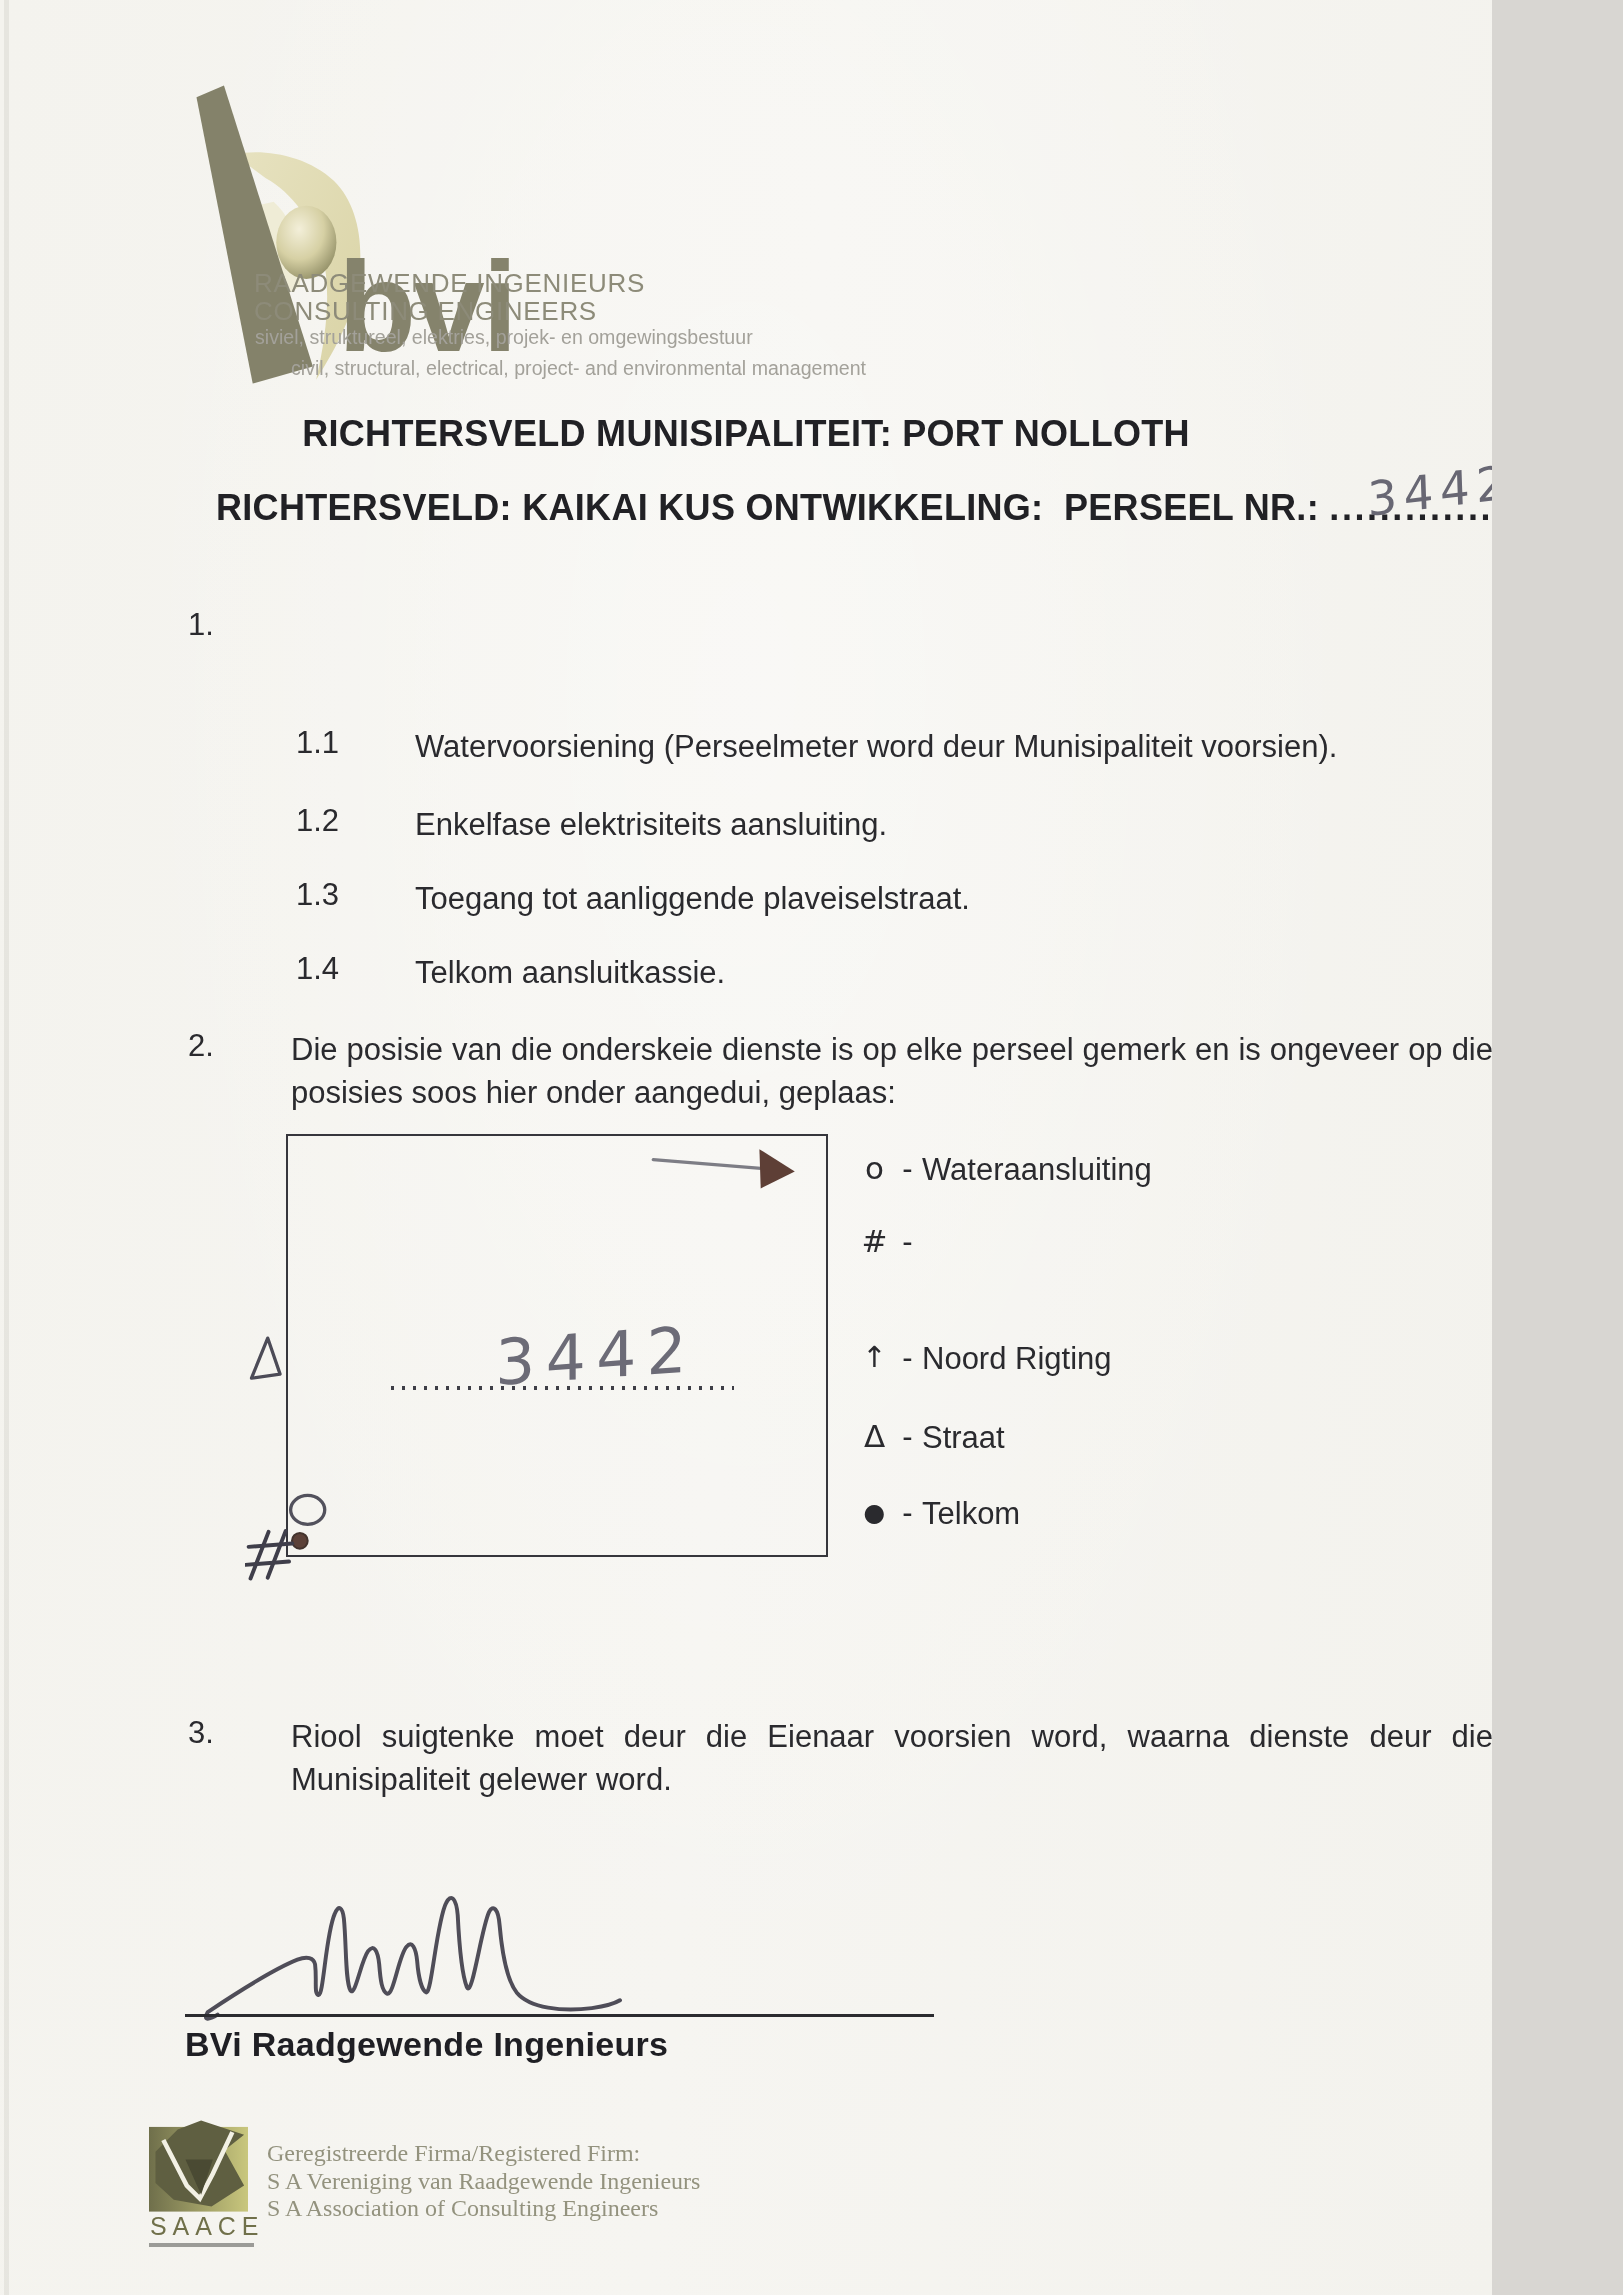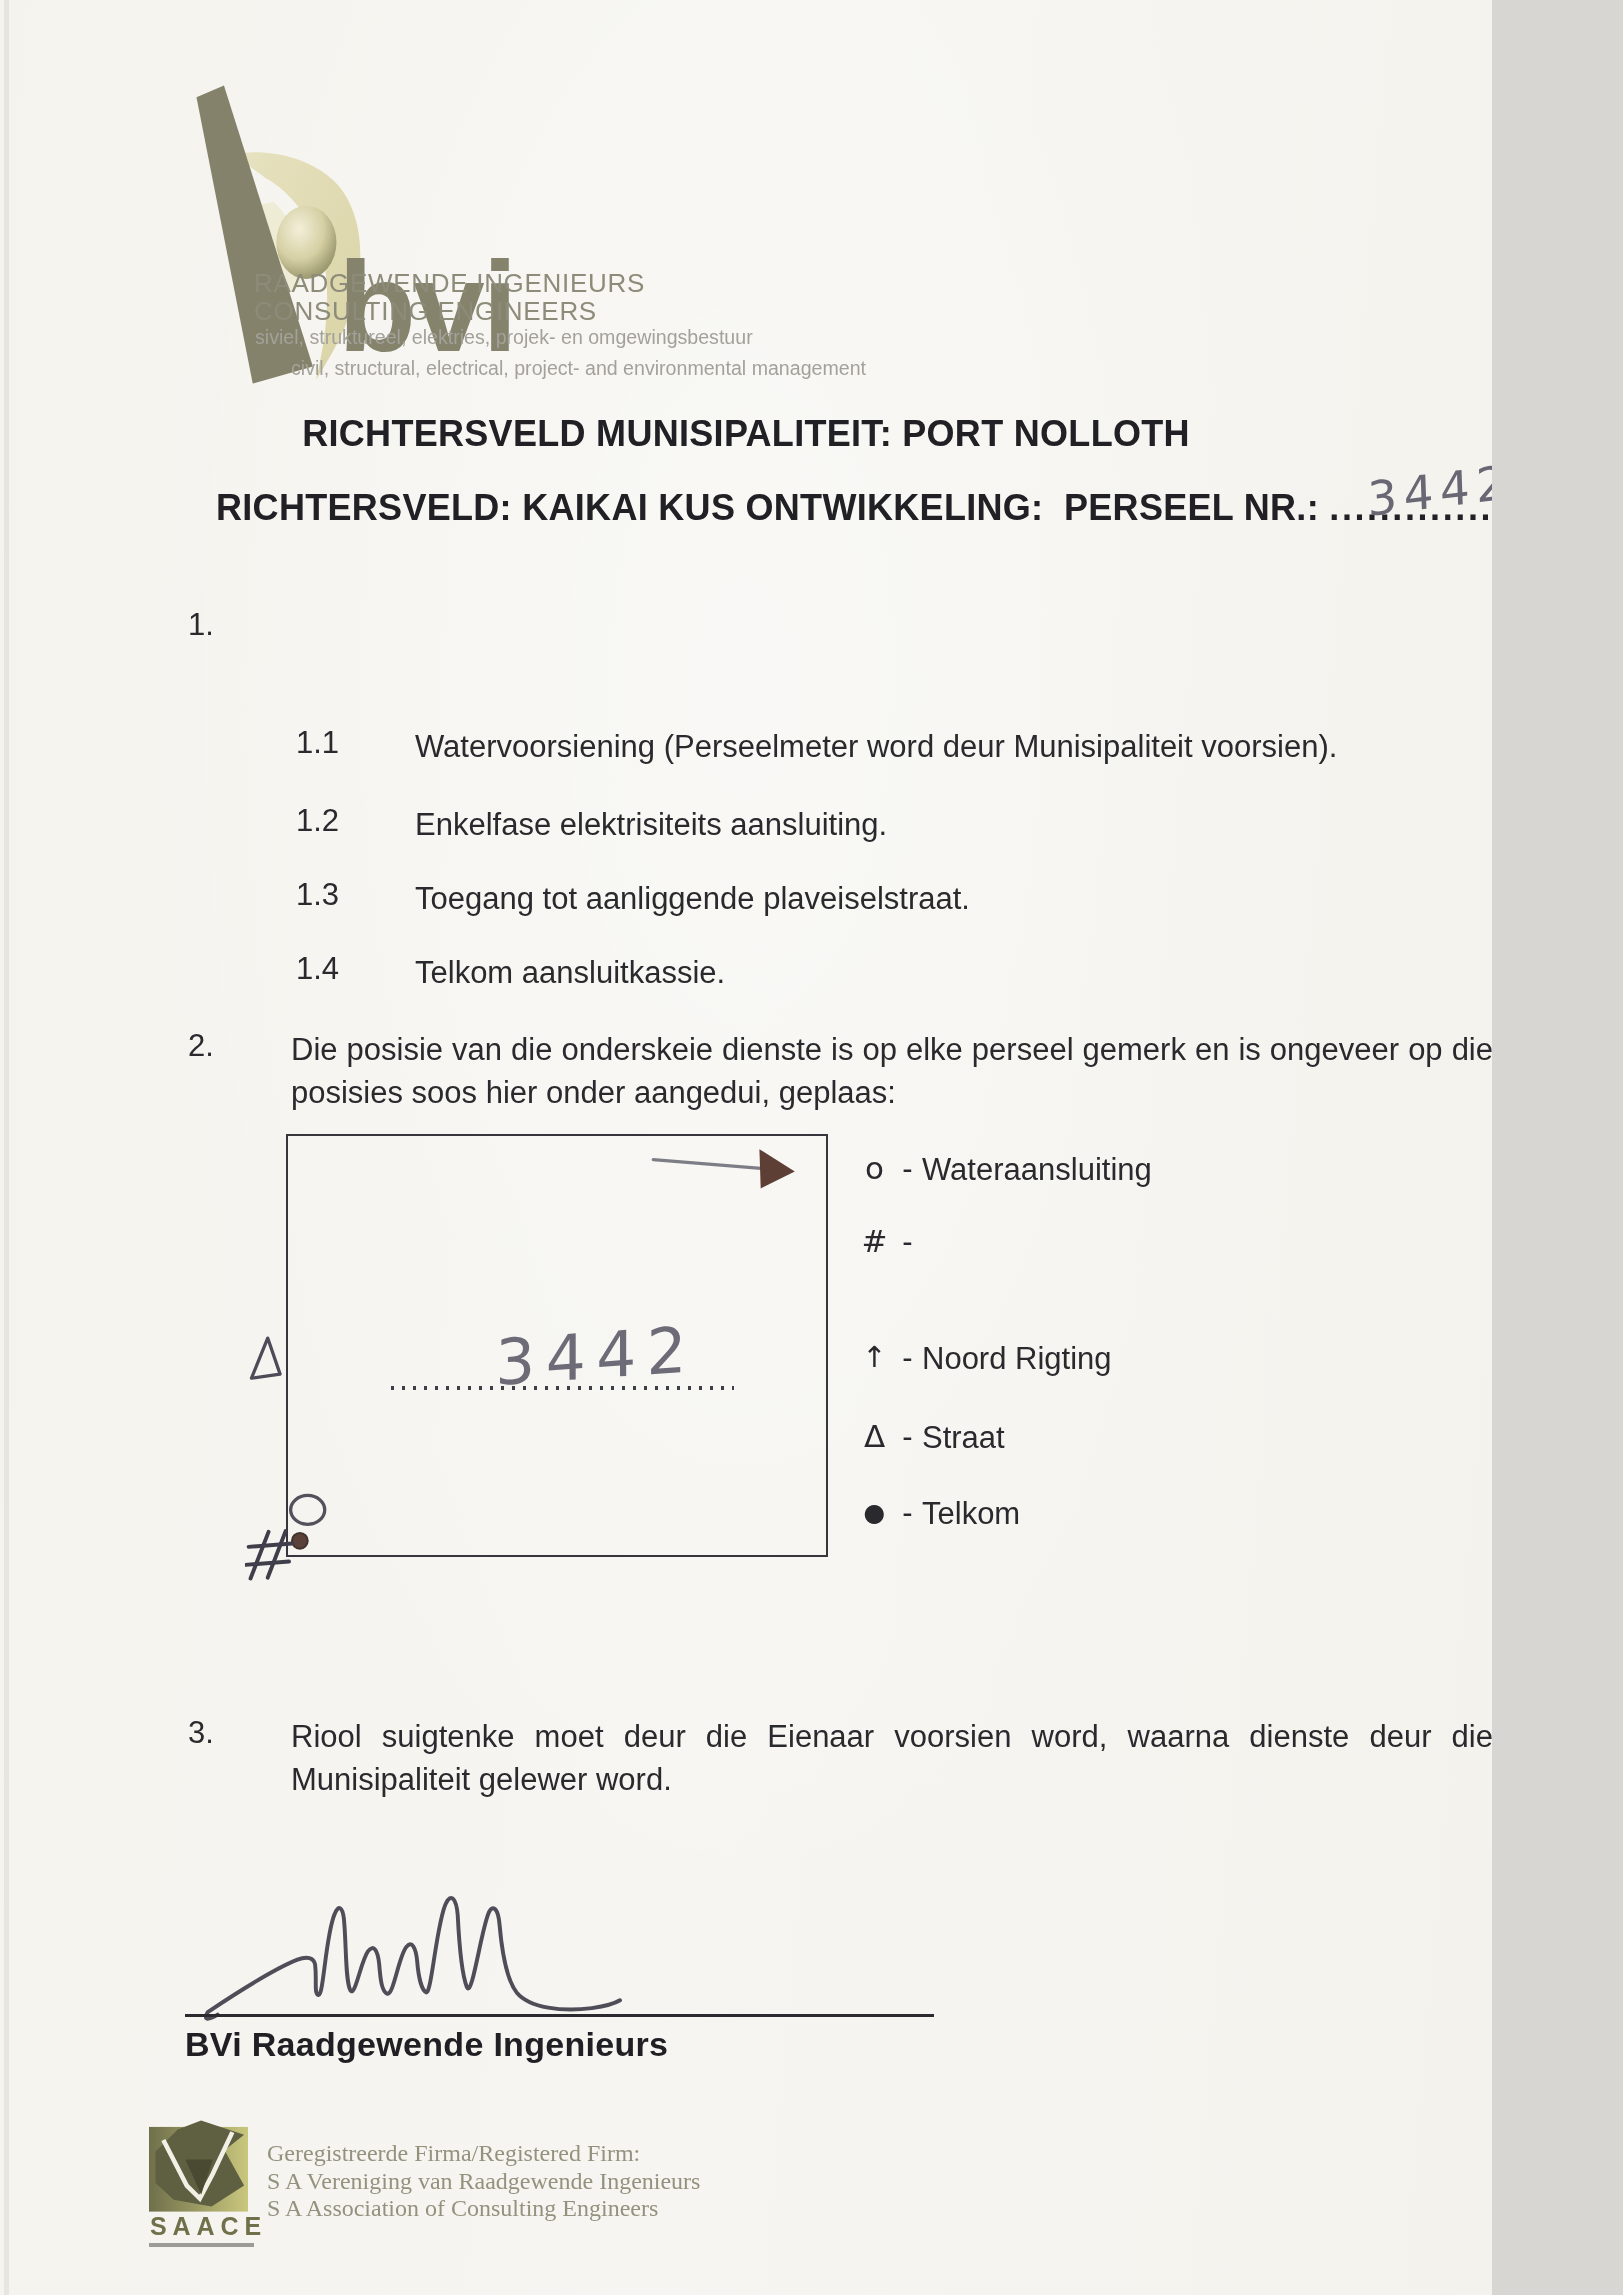--- a/index.html
+++ b/index.html
@@ -67,21 +67,21 @@
   .legend-row.r4{top:1417px;} .legend-row.r5{top:1493px;}
   .legend-row.r5 .legend-sym{font-size:25px;}
   .legend-row.r3 .legend-sym{font-size:29px;}
   
   .sig-line{position:absolute;left:185px;top:2014px;width:749px;height:3.3px;background:#2b2b2f;}
   .sig-name{position:absolute;left:185px;top:2025px;font-size:34px;font-weight:bold;color:#1f1f24;letter-spacing:0.3px;}
   
   .saace{position:absolute;left:149px;top:2120px;}
   .saace-txt{
     position:absolute;left:150px;top:2212px;width:111px;
-    font-size:25px;font-weight:bold;letter-spacing:5.9px;color:#70704a;
+    font-size:25px;font-weight:normal;letter-spacing:5.9px;color:#70704a;
   }
   .saace-bar{position:absolute;left:149px;top:2243px;width:105px;height:3.9px;background:#9b9b97;}
   .foot-line{position:absolute;left:267px;white-space:nowrap;font-family:"Liberation Serif", serif;font-size:24px;color:#93927e;}
   .foot-line.f1{top:2140px;} .foot-line.f2{top:2168px;} .foot-line.f3{top:2195px;}
 </style>
 </head>
 <body>
 
 <div class="page">
   <div class="scan-edge"></div>

